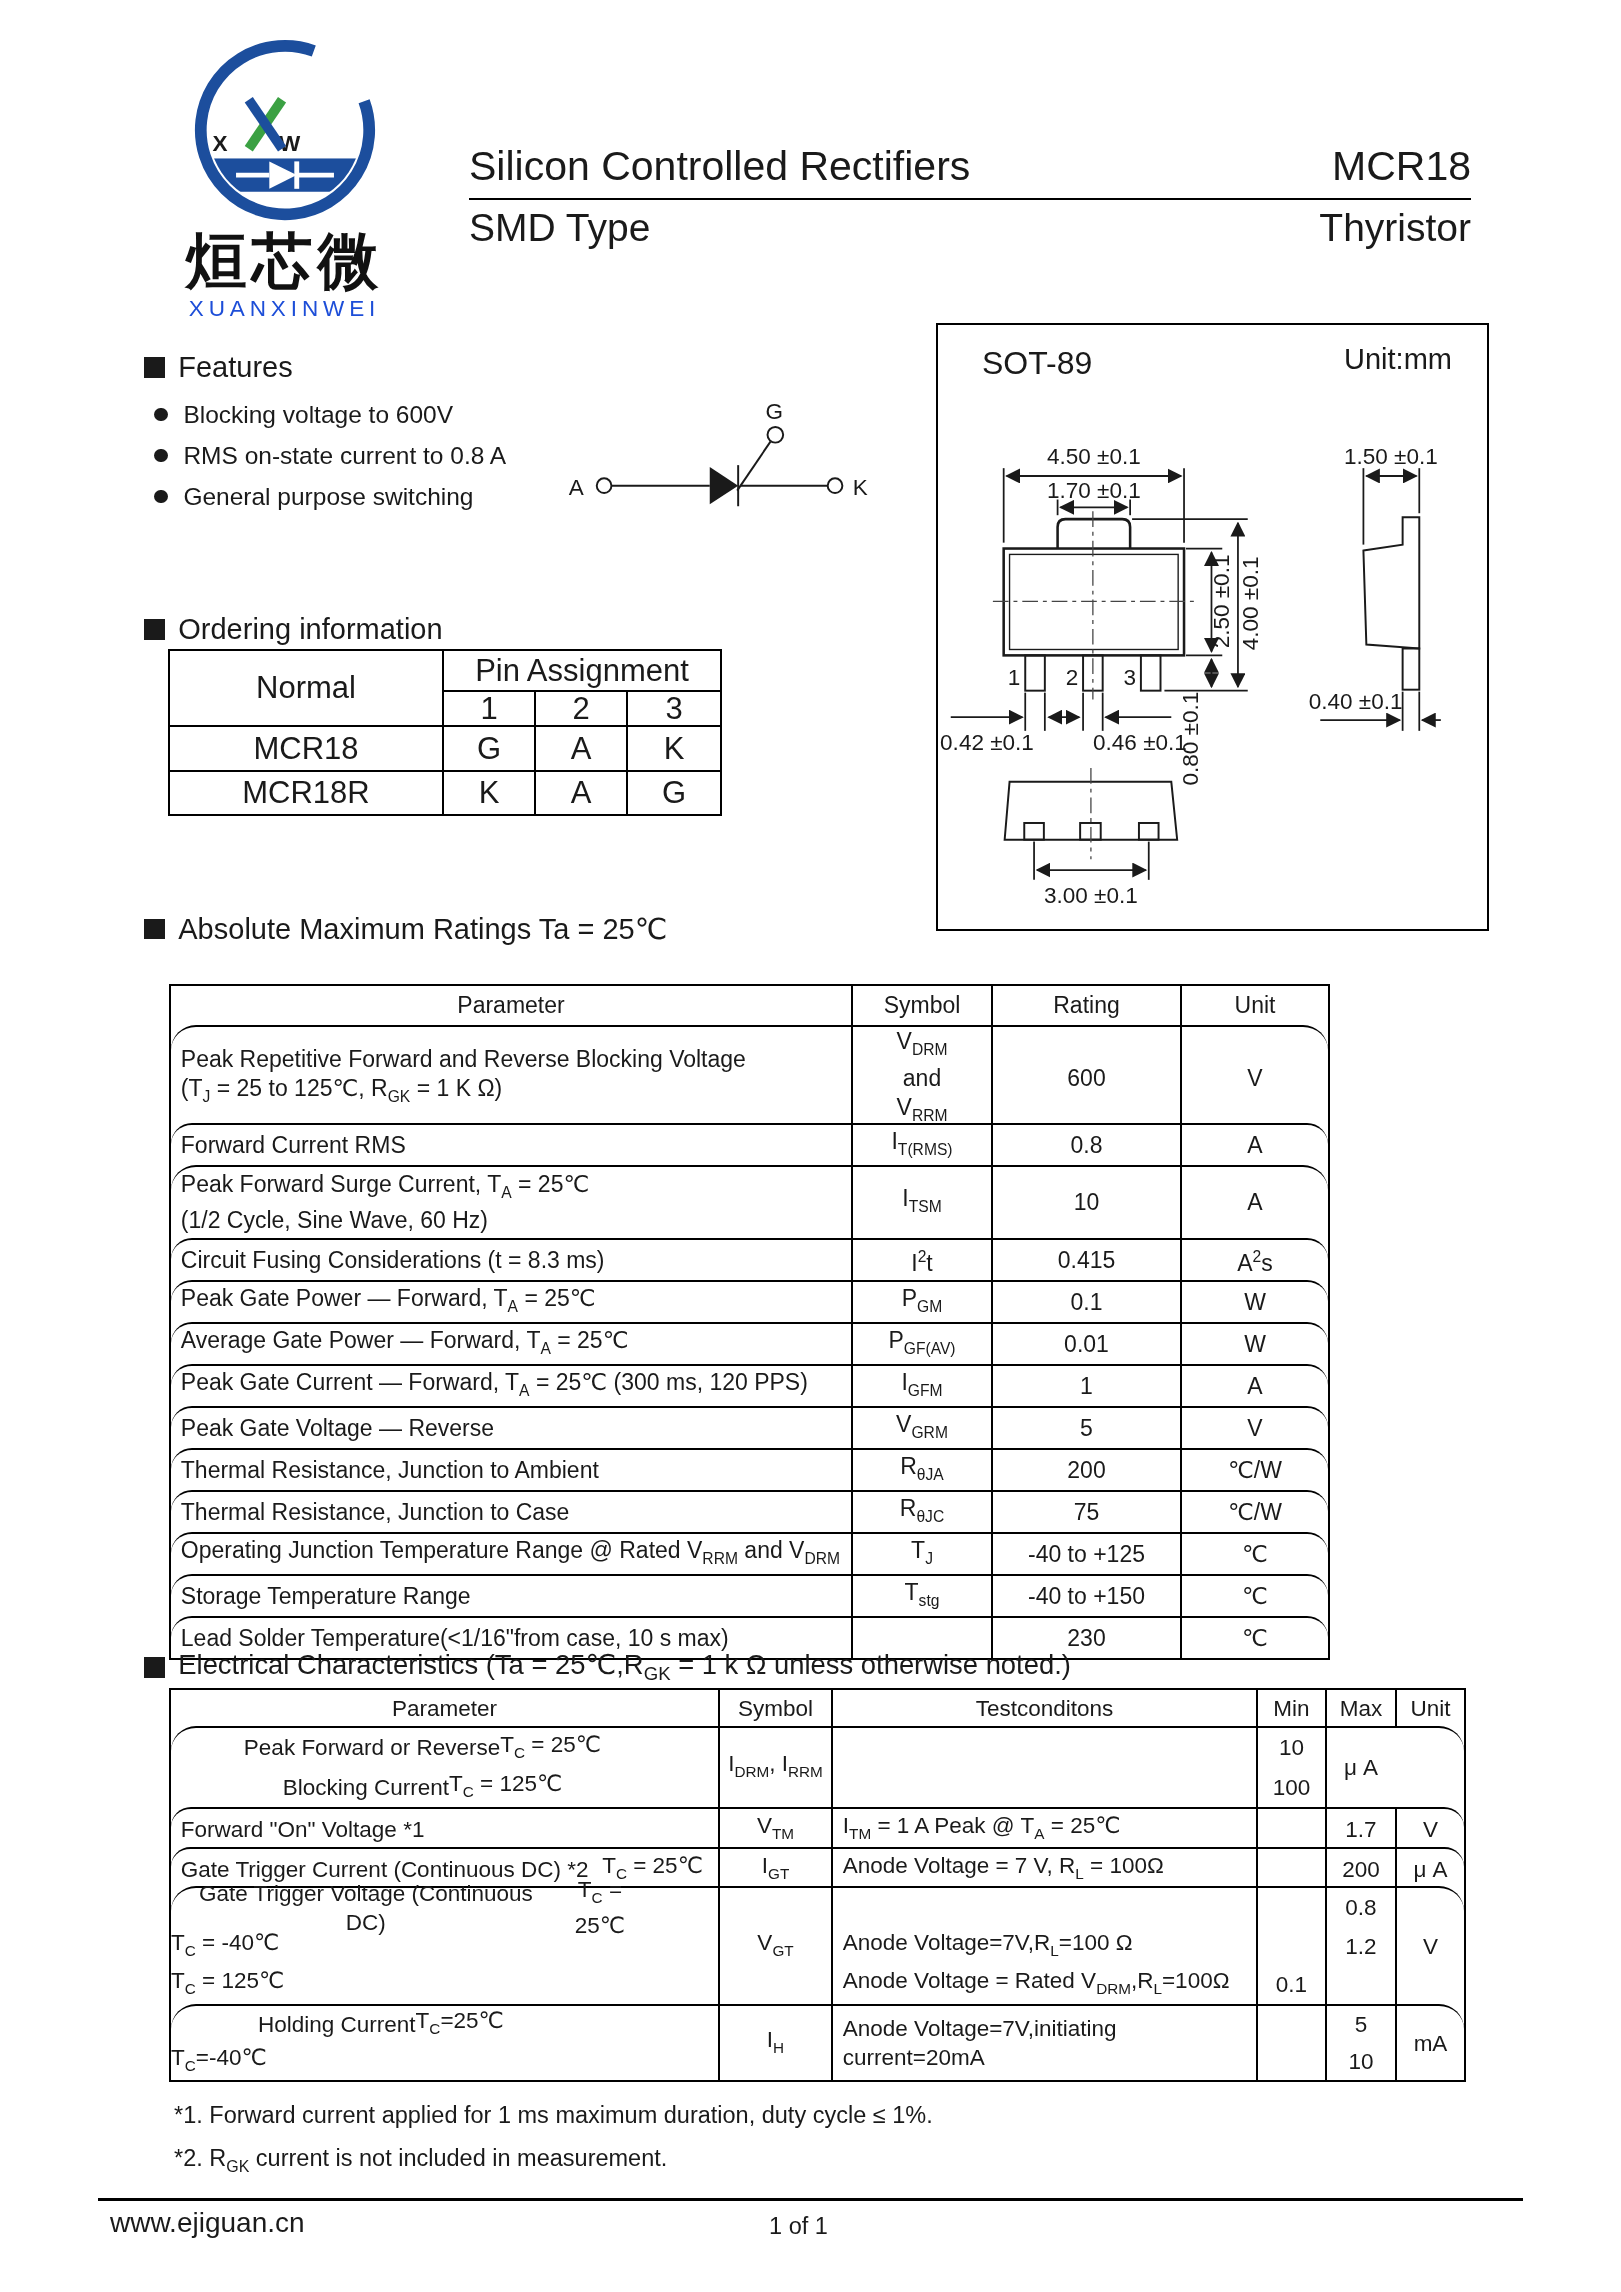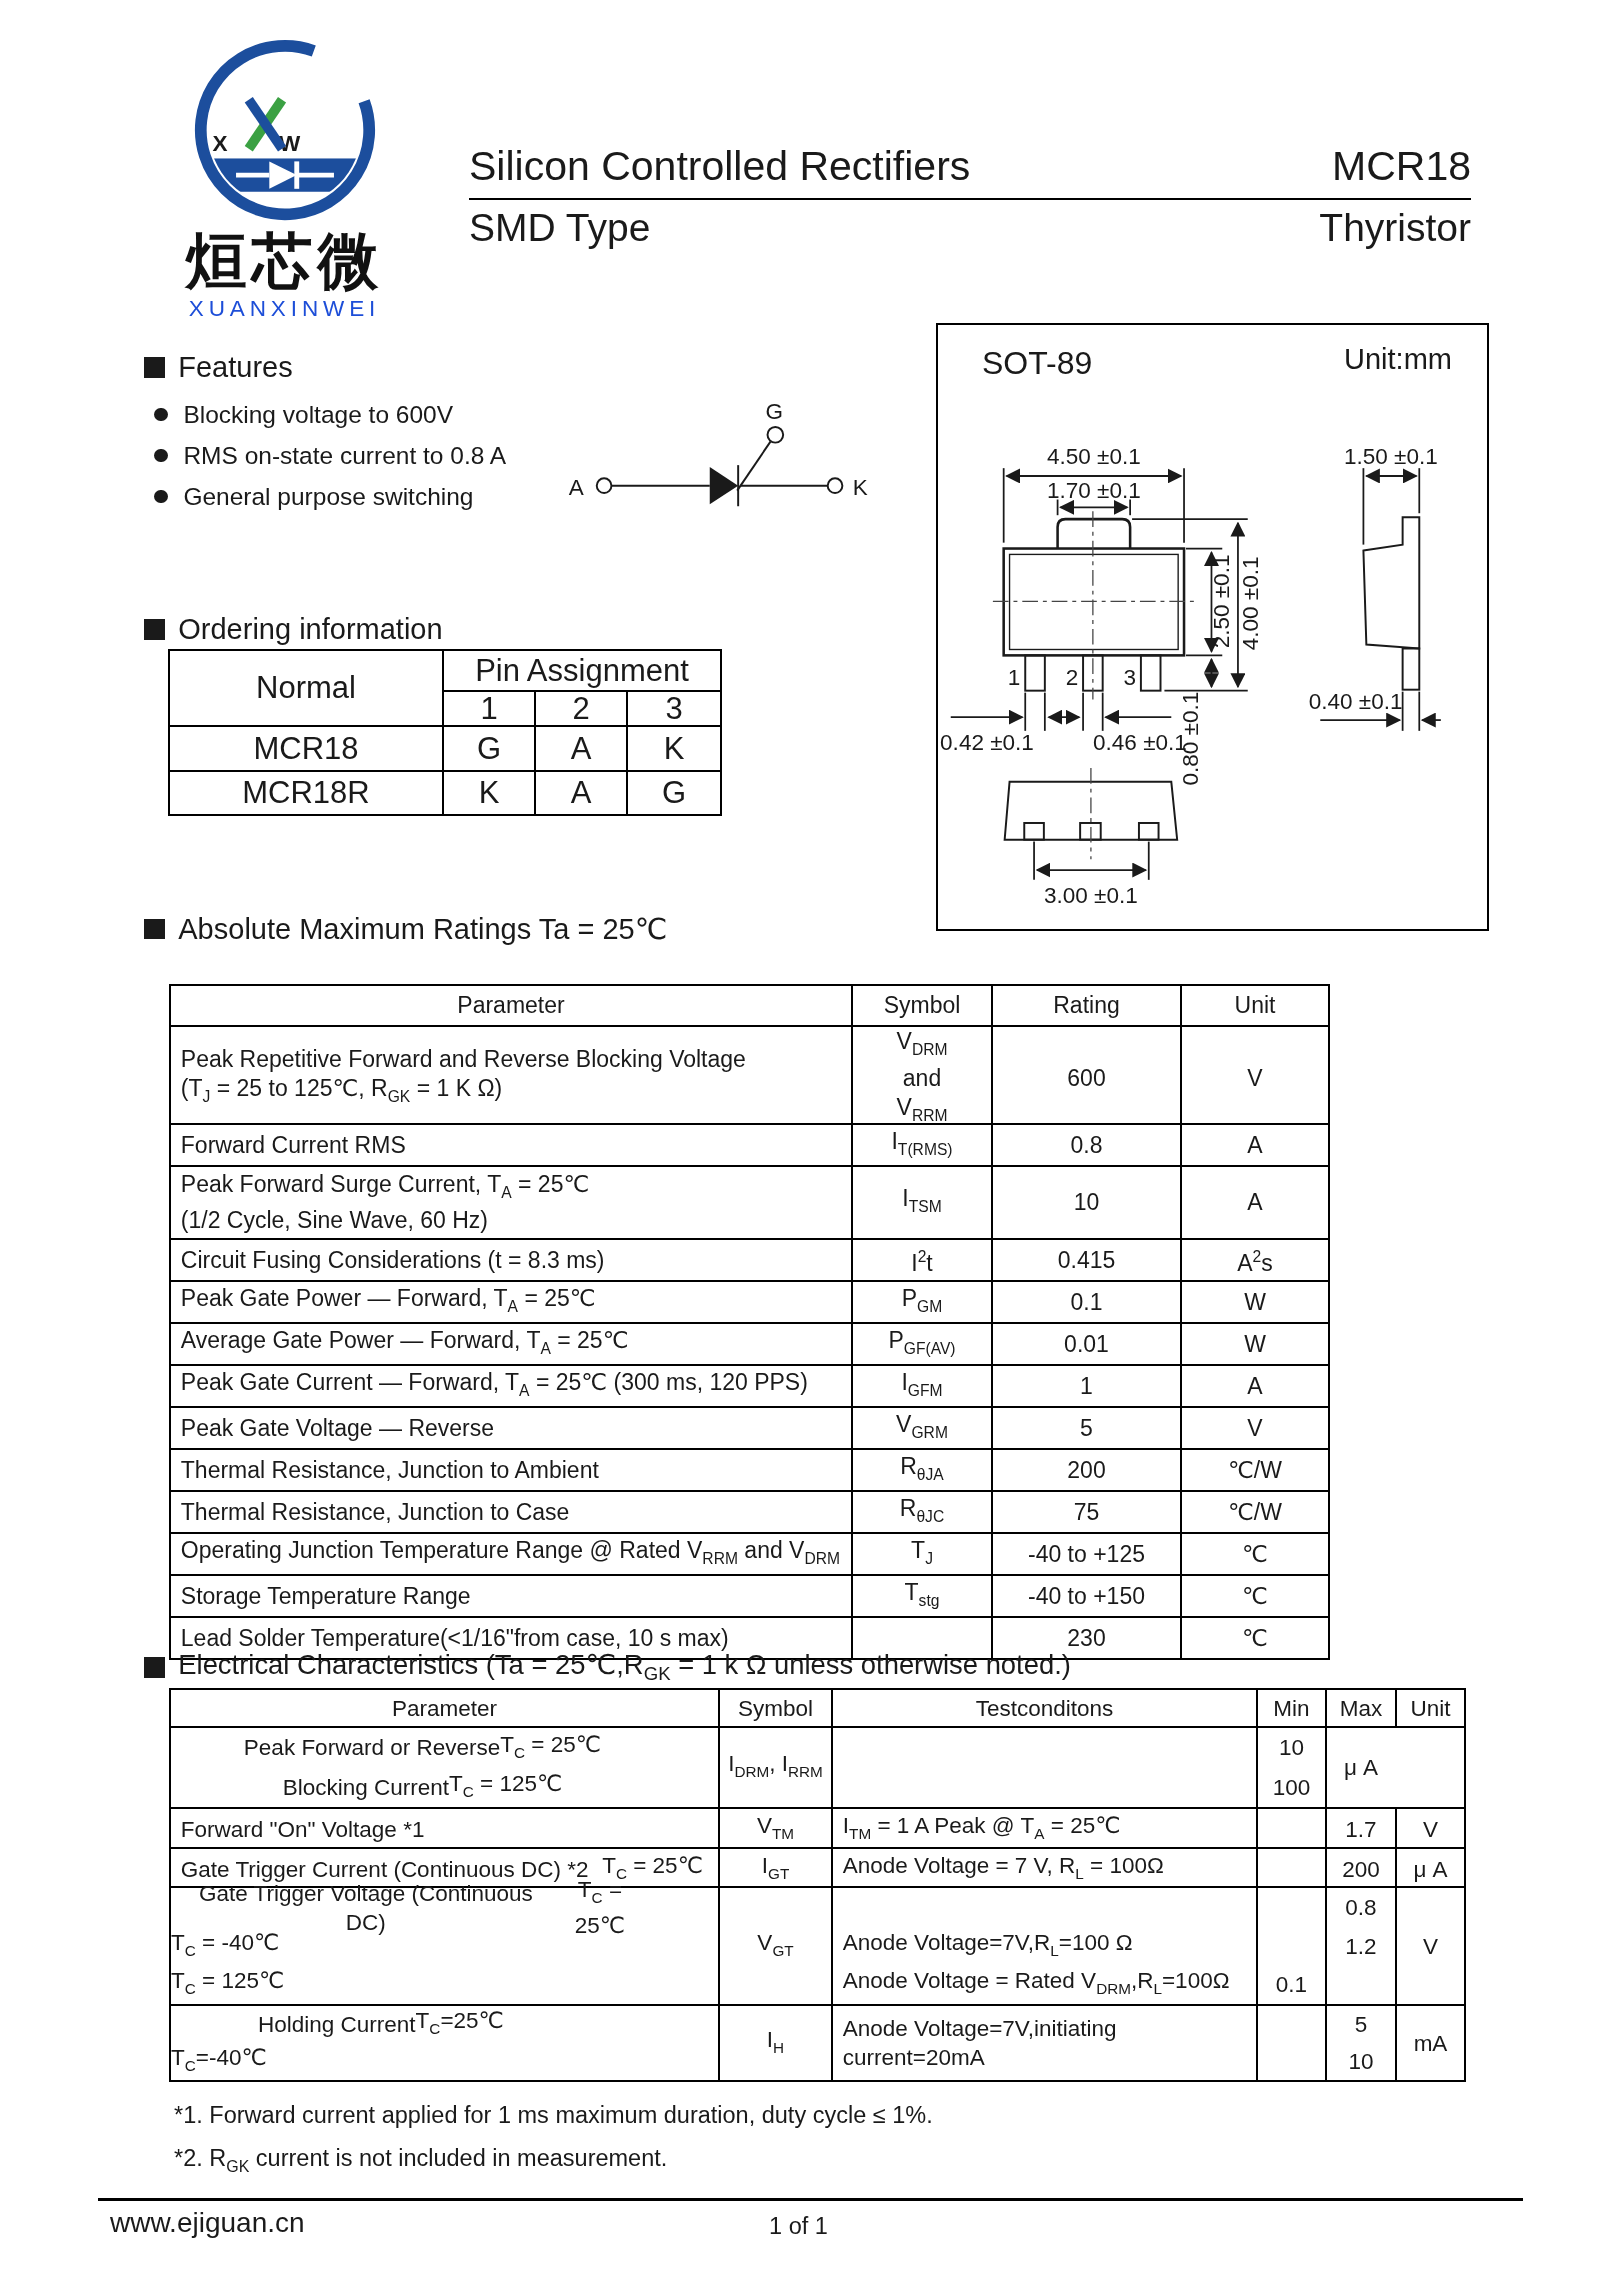--- a/index.html
+++ b/index.html
@@ -50,21 +50,21 @@
        display:grid;grid-template-columns:272px 92px 92px 1fr;grid-template-rows:39px 35px 45px 44px;
        font-size:31px;}
   .ord .cell{display:flex;align-items:center;justify-content:center;}
   .ord .bl{border-left:2.5px solid #000;}
   .ord .bt2{border-top:2.5px solid #000;}
   .ord .bt3{border-top:2.9px solid #000;}
 
   
   .dtable{position:absolute;border:2.9px solid #000;font-size:23px;}
   .trow{display:grid;}
-  .trow + .trow{border-top:2.5px solid #000;}
+  .trow + .trow{border-top:2.5px solid #000;border-radius:25px;}
   .tc{display:flex;align-items:center;justify-content:center;text-align:center;
       border-left:2.5px solid #000;padding:0 3.9px;line-height:29px;}
   .tc:first-child{border-left:none;}
   .tc.pl{justify-content:flex-start;text-align:left;padding:2px 7.8px 2px 9.8px;}
   .abs .trow{grid-template-columns:680px 140px 189px 1fr;}
   .elec .trow{grid-template-columns:547px 113px 425px 69px 70px 1fr;}
 
   
   .col3{flex-direction:column;justify-content:space-evenly;align-items:stretch;padding:0;}
   .elc-line{display:flex;align-items:center;height:38px;}

